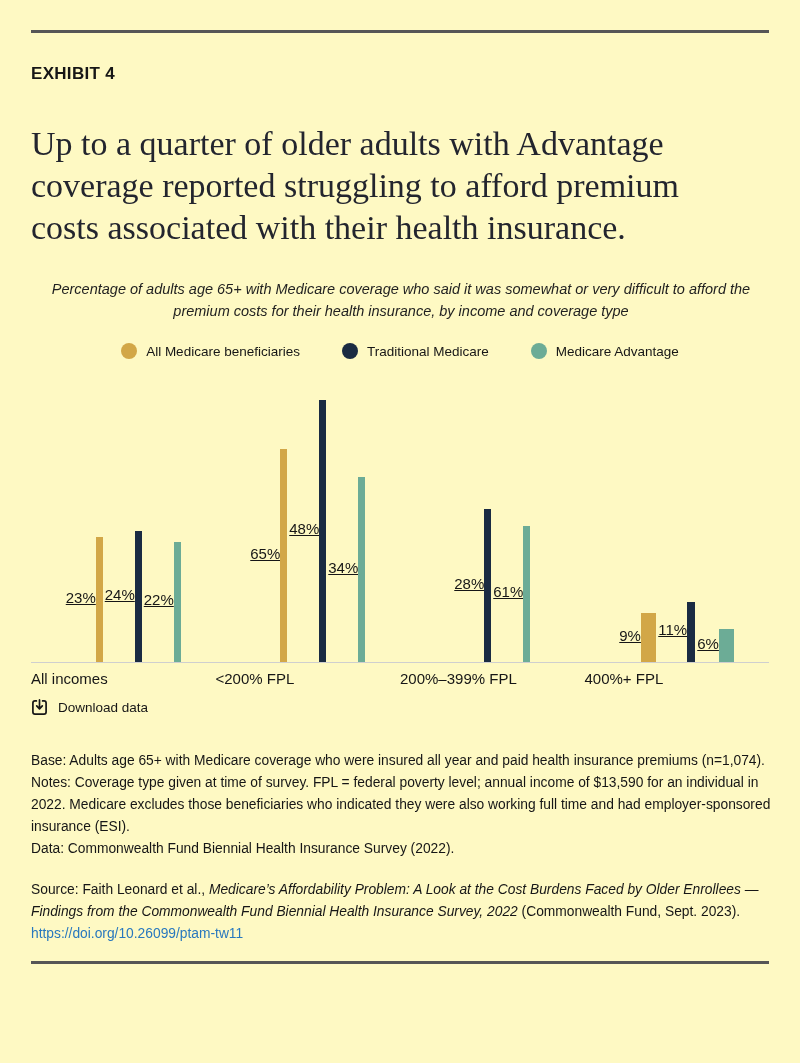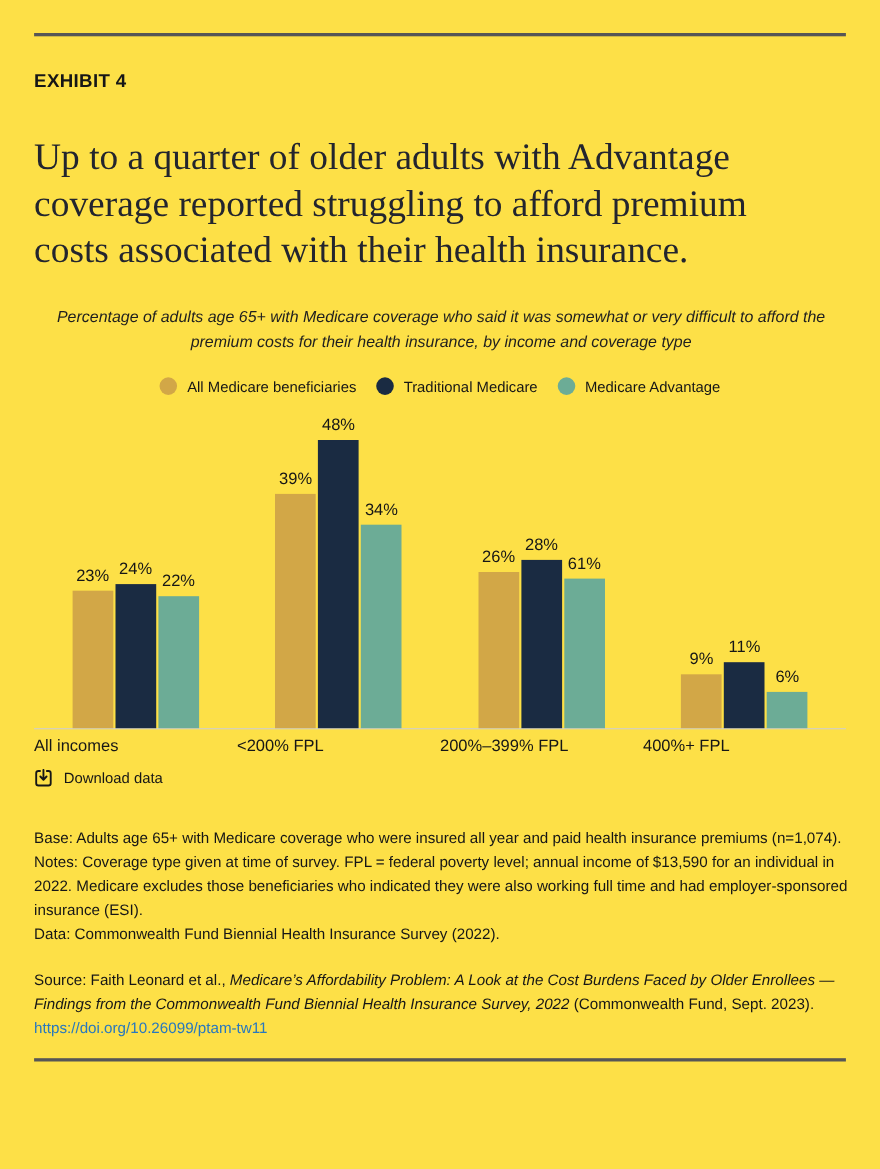--- a/index.html
+++ b/index.html
@@ -1,45 +1,45 @@
 <!DOCTYPE html>
 <html><head>
 <meta charset="utf-8">
 <style>
   * { margin:0; padding:0; box-sizing:border-box; }
   body { background:#ffffff; }
   .page {
-    width:800px; height:1063px; background:#fde047; position:relative;
+    width:800px; height:1063px; background:#fef9c3; position:relative;
     font-family:"Liberation Sans", sans-serif; color:#161616; overflow:hidden;
   }
   .content { margin:0 31px; }
   .rule { height:3px; background:#565656; }
   .rule.top { margin-top:30px; }
   .rule.bottom { margin-top:16px; }
   .exhibit {
     margin-top:31px; font-size:17px; font-weight:700; letter-spacing:0.3px; color:#161616;
   }
   .title {
     margin-top:39px; font-family:"Liberation Serif", serif; font-weight:400;
     font-size:34px; line-height:42px; color:#23252e; width:720px;
   }
   .subtitle {
     margin-top:30px; font-style:italic; font-size:14.5px; line-height:21.5px;
     color:#1f1f1f; width:740px;text-align:center;
   }
   .legend {
-    margin-top:21px; display:flex; justify-content:center; align-items:center; gap:18px;
+    margin-top:21px; display:flex; justify-content:center; align-items:center; gap:42px;
   }
   .legend-item { display:flex; align-items:center; gap:9px; }
   .legend-swatch { width:16px; height:16px; border-radius:50%; }
   .legend-label { font-size:13.5px; color:#161616; }
   .chart { margin-top:18px; }
   .plot { height:286px; display:flex; border-bottom:1px solid #cfcfcf; }
   .slot { flex:1; display:flex; justify-content:center; align-items:flex-end; gap:2px; }
-  .barcol { width:37px; display:flex; flex-direction:column; align-items:center; justify-content:flex-start; }
+  .barcol { width:37px; display:flex; flex-direction:row; align-items:center; justify-content:flex-start;text-decoration:underline; }
   .val { font-size:15px; color:#161616; margin-bottom:5px; white-space:nowrap; }
   .bar { width:37px; }
   .cats { display:flex; }
   .cat { flex:1; text-align:left; font-size:15px; color:#161616; padding-top:7px; }
   .download {
     margin-top:12px; display:inline-flex; align-items:center; gap:10px;
     text-decoration:none; color:#161616; cursor:pointer;
   }
   .download-label { font-size:13.5px; }
   .notes {
@@ -90,37 +90,33 @@
               <div class="val">24%</div>
               <div class="bar" style="height: 131px; background: rgb(26, 43, 66);"></div>
             </div>
             <div class="barcol">
               <div class="val">22%</div>
               <div class="bar" style="height: 120px; background: rgb(108, 172, 150);"></div>
             </div>
           </div>
           <div class="slot">
             <div class="barcol">
-              <div class="val">39%</div>
+              <div class="val">65%</div>
               <div class="bar" style="height: 213px; background: rgb(210, 167, 71);"></div>
             </div>
             <div class="barcol">
               <div class="val">48%</div>
               <div class="bar" style="height: 262px; background: rgb(26, 43, 66);"></div>
             </div>
             <div class="barcol">
               <div class="val">34%</div>
               <div class="bar" style="height: 185px; background: rgb(108, 172, 150);"></div>
             </div>
           </div>
           <div class="slot">
-            <div class="barcol">
-              <div class="val">26%</div>
-              <div class="bar" style="height: 142px; background: rgb(210, 167, 71);"></div>
-            </div>
             <div class="barcol">
               <div class="val">28%</div>
               <div class="bar" style="height: 153px; background: rgb(26, 43, 66);"></div>
             </div>
             <div class="barcol">
               <div class="val">61%</div>
               <div class="bar" style="height: 136px; background: rgb(108, 172, 150);"></div>
             </div>
           </div>
           <div class="slot">

